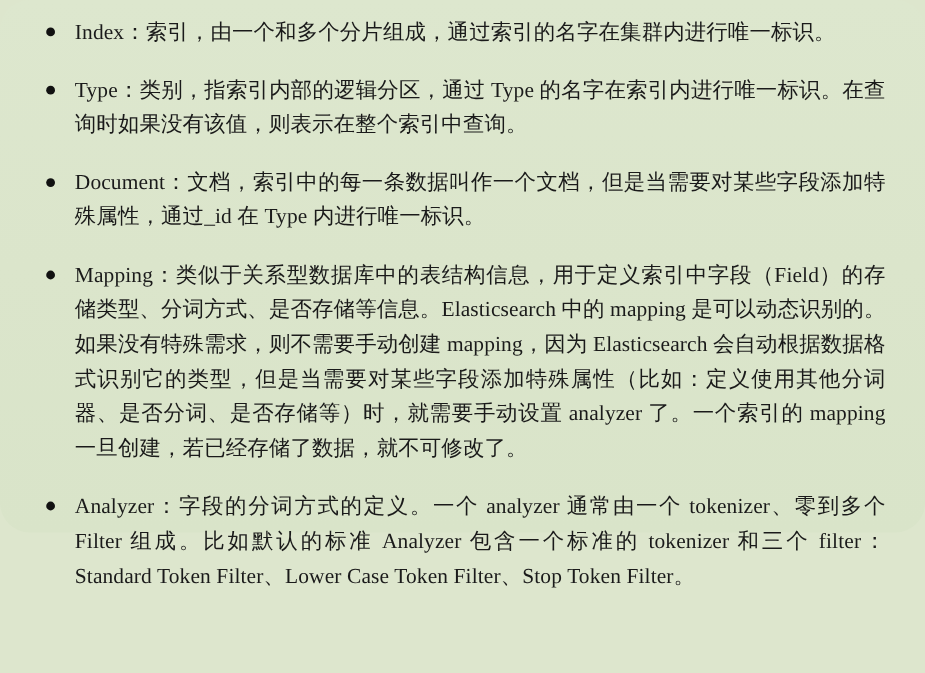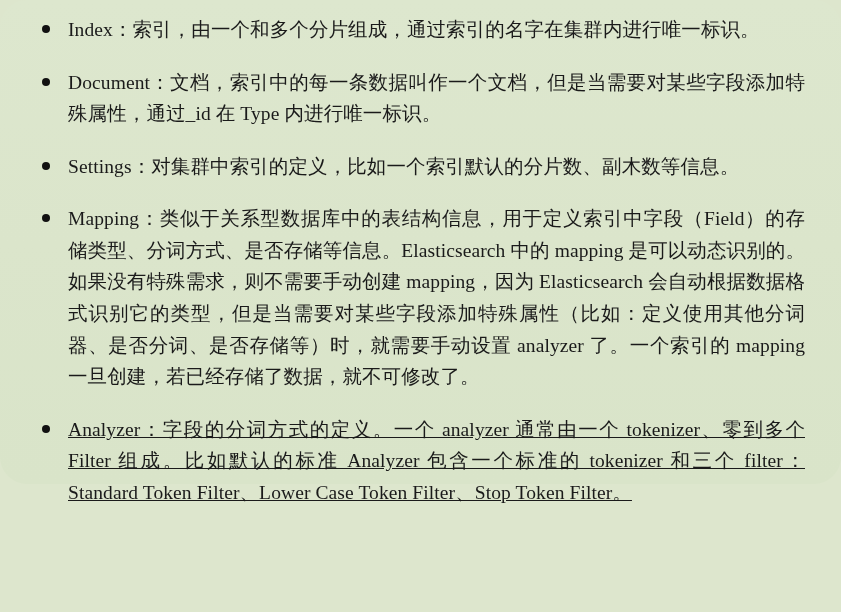--- a/index.html
+++ b/index.html
@@ -32,21 +32,20 @@
     padding-left: 34px;
     margin-bottom: 21px;
     font-size: 19.5px;
     line-height: 1.62;
     text-align: justify;
     text-justify: inter-ideograph;
     letter-spacing: 0.1px;
   }
   li.bullet-item:last-child {
     margin-bottom: 0;
-    text-decoration: underline;
   }
   li.bullet-item .bullet-dot {
     position: absolute;
     left: 8px;
     top: 11px;
     width: 8px;
     height: 8px;
     border-radius: 50%;
     background: #111;
   }
@@ -58,25 +57,25 @@
 <body>
 
 <div class="page">
   <ul class="bullet-list">
     <li class="bullet-item">
       <span class="bullet-dot"></span>
       <span class="para-text">Index：索引，由一个和多个分片组成，通过索引的名字在集群内进行唯一标识。</span>
     </li>
     <li class="bullet-item">
       <span class="bullet-dot"></span>
-      <span class="para-text">Document：文档，索引中的每一条数据叫作一个文档，但是当需要对某些字段添加特殊属性，通过_id 在 Type 内进行唯一标识。</span>
+      <span class="para-text">Type：类别，指索引内部的逻辑分区，通过 Type 的名字在索引内进行唯一标识。在查询时如果没有该值，则表示在整个索引中查询。</span>
     </li>
     <li class="bullet-item">
       <span class="bullet-dot"></span>
-      <span class="para-text">Settings：对集群中索引的定义，比如一个索引默认的分片数、副木数等信息。</span>
+      <span class="para-text">Document：文档，索引中的每一条数据叫作一个文档，但是当需要对某些字段添加特殊属性，通过_id 在 Type 内进行唯一标识。</span>
     </li>
     <li class="bullet-item">
       <span class="bullet-dot"></span>
       <span class="para-text">Mapping：类似于关系型数据库中的表结构信息，用于定义索引中字段（Field）的存储类型、分词方式、是否存储等信息。Elasticsearch 中的 mapping 是可以动态识别的。如果没有特殊需求，则不需要手动创建 mapping，因为 Elasticsearch 会自动根据数据格式识别它的类型，但是当需要对某些字段添加特殊属性（比如：定义使用其他分词器、是否分词、是否存储等）时，就需要手动设置 analyzer 了。一个索引的 mapping 一旦创建，若已经存储了数据，就不可修改了。</span>
     </li>
     <li class="bullet-item">
       <span class="bullet-dot"></span>
       <span class="para-text">Analyzer：字段的分词方式的定义。一个 analyzer 通常由一个 tokenizer、零到多个 Filter 组成。比如默认的标准 Analyzer 包含一个标准的 tokenizer 和三个 filter：Standard Token Filter、Lower Case Token Filter、Stop Token Filter。</span>
     </li>
   </ul>

